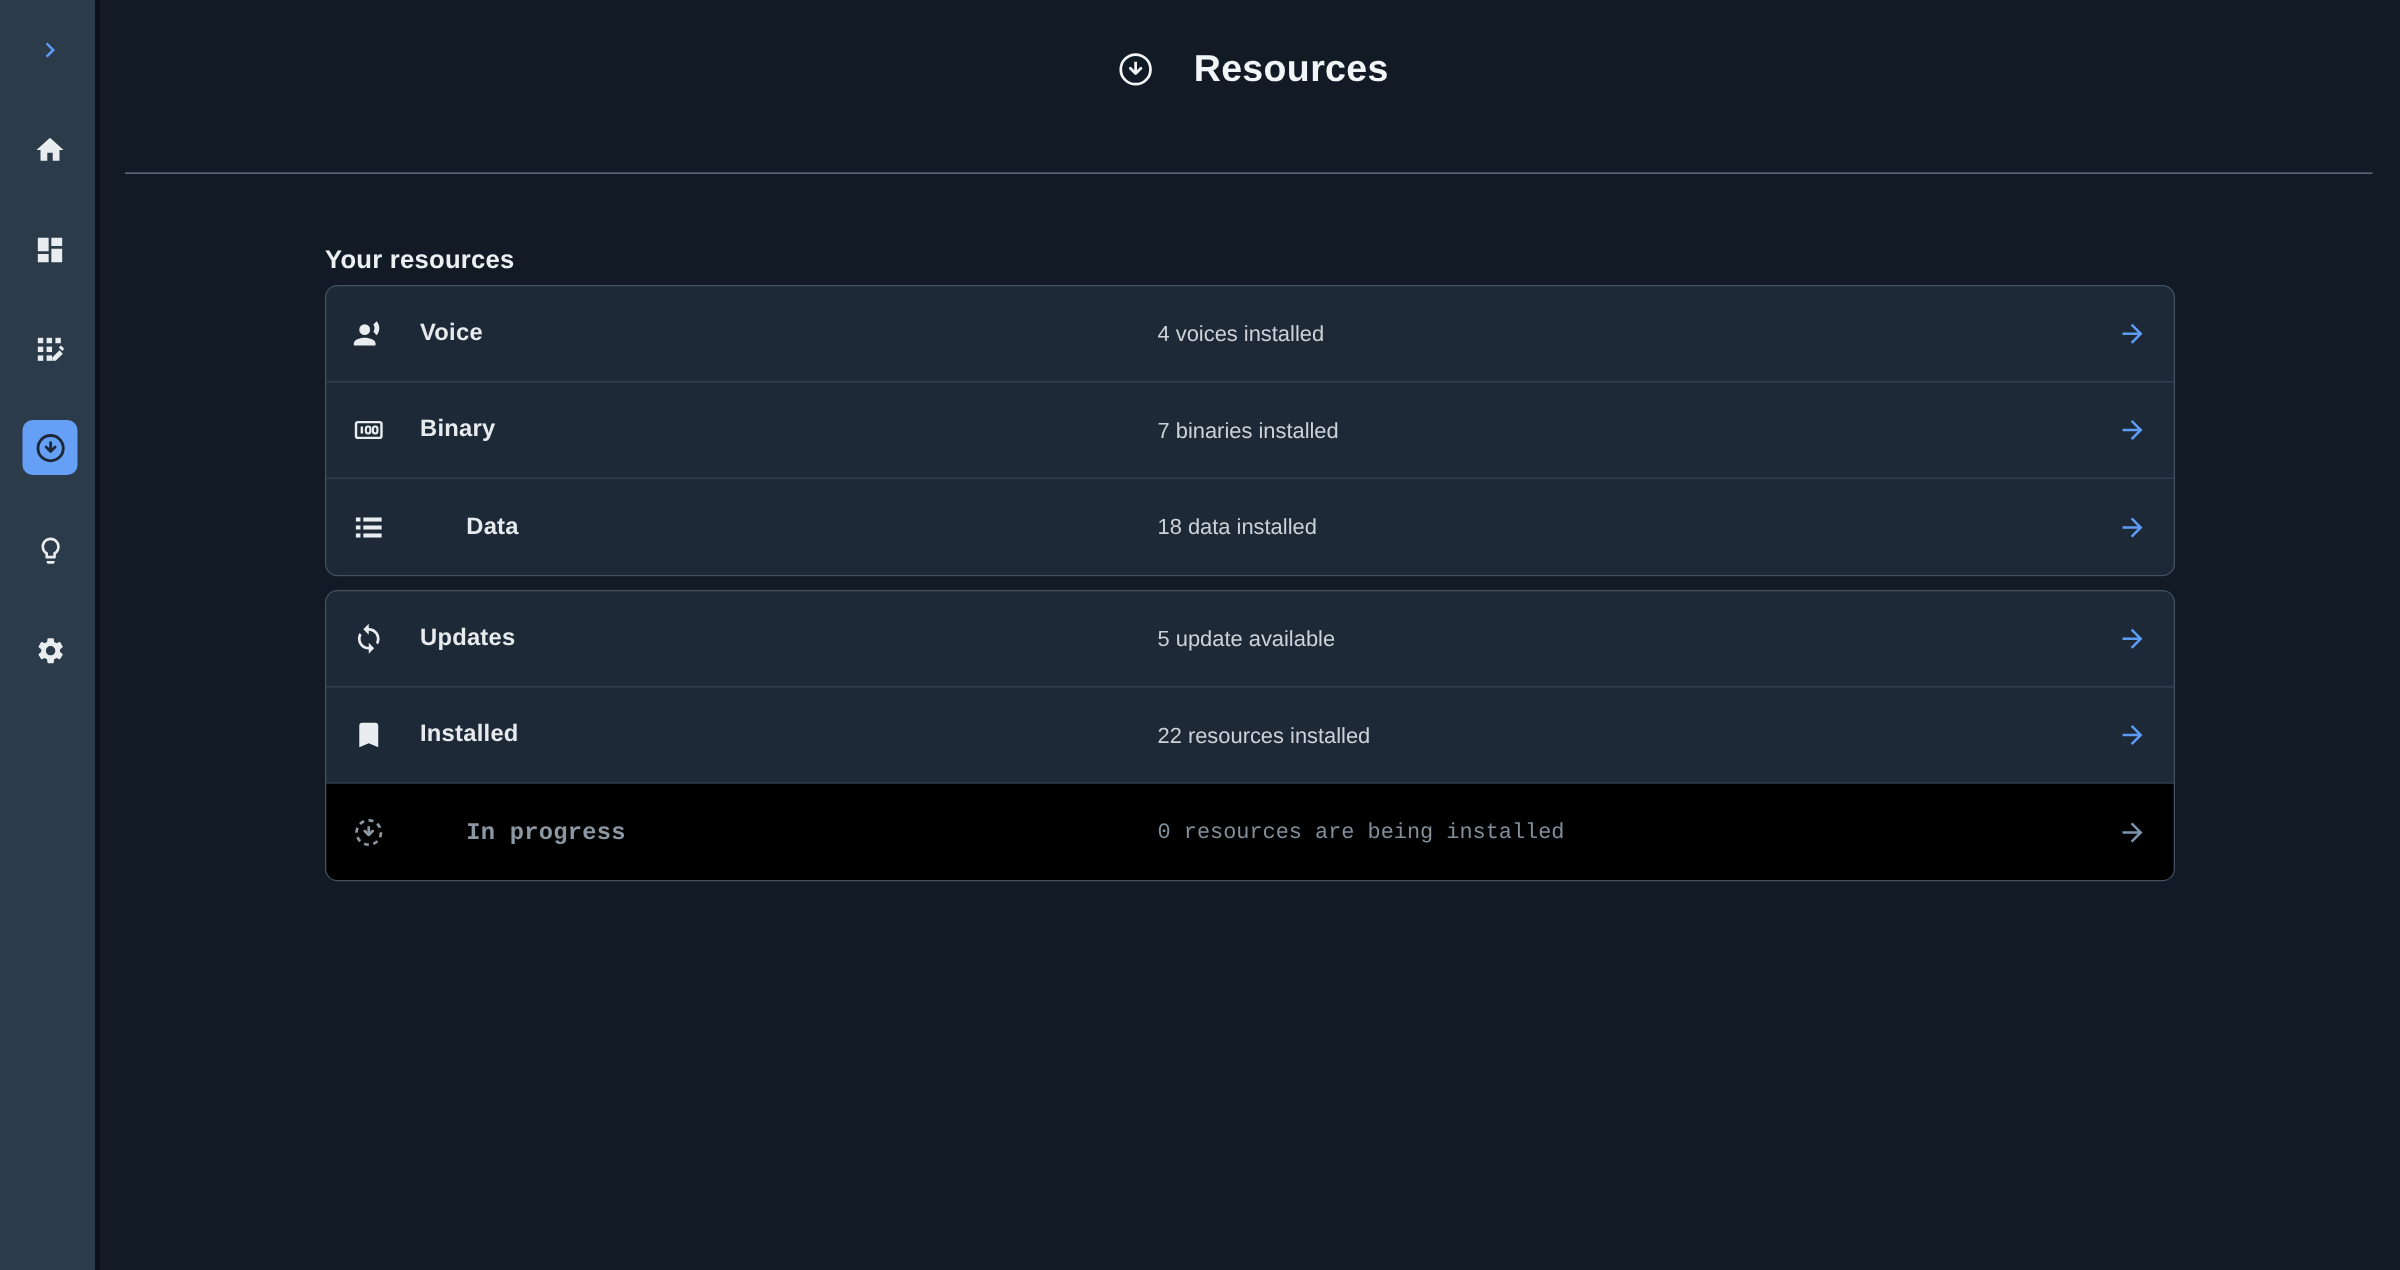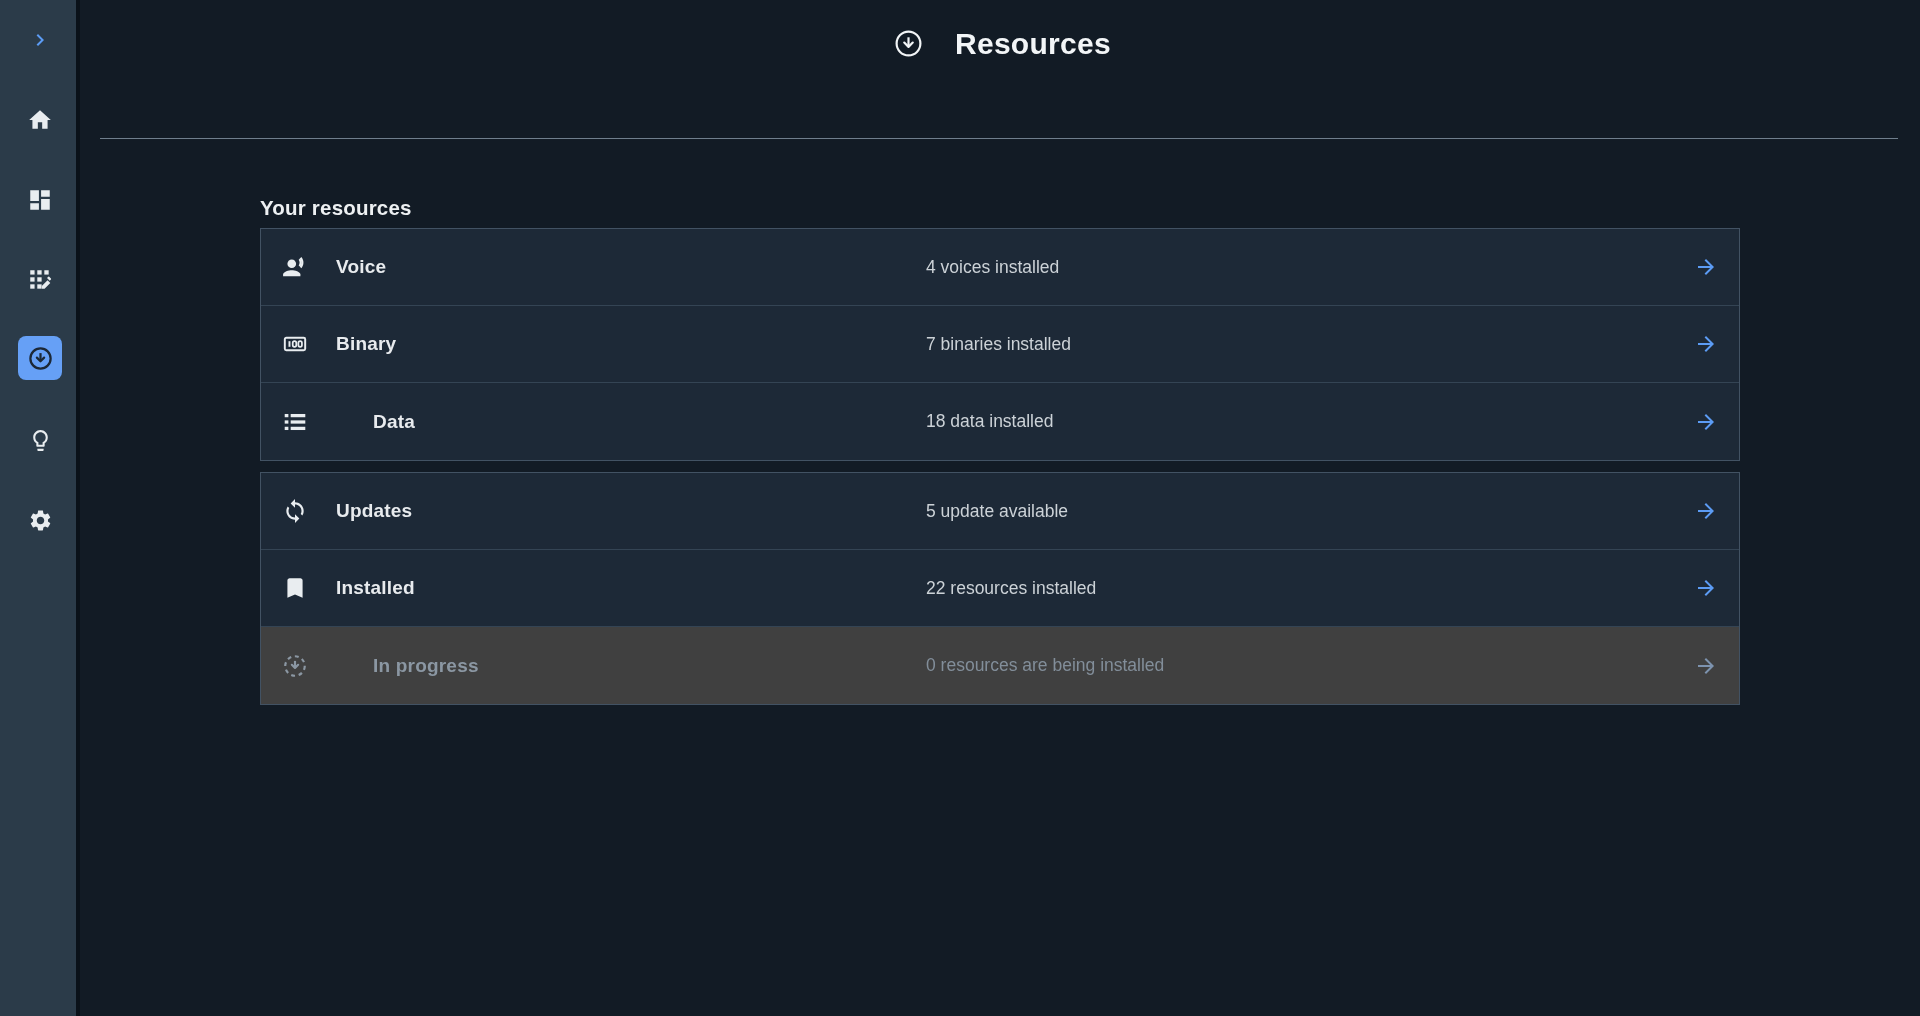--- a/index.html
+++ b/index.html
@@ -19,55 +19,55 @@
     background:transparent; border:none; border-radius:8px; cursor:pointer;
   }
   .nav-btn svg { display:block; }
   .nav-btn.selected { background:#66a0f6; }
   .pos-toggle{top:18px} .pos-home{top:98px} .pos-dash{top:178px}
   .pos-edit{top:258px} .pos-res{top:336px} .pos-bulb{top:418px} .pos-gear{top:498px}
   
   .header {
     position:absolute; left:84px; top:0; right:0; height:80px;
     display:flex; align-items:flex-start; justify-content:center; gap:31px;
-    padding-top:28px;
+    padding-top:40px;
   }
   .header-title {
     color:#f2f5f7; font-size:30px; font-weight:700; letter-spacing:.3px;
     line-height:32px;
   }
   .header-divider {
     position:absolute; top:138px; left:100px; width:1798px;
     border-top:1px solid #6f7e8c;
   }
   
   .section-heading {
     position:absolute; left:260px; top:196px;
     color:#edf0f2; font-size:20.5px; font-weight:700; letter-spacing:.2px;
   }
   .card {
     position:absolute; left:260px; width:1480px;
     background:#1d2937; border:1px solid rgba(125,150,172,.38);
-    border-radius:0; overflow:hidden;
+    border-radius:10px; overflow:hidden;
   }
   .card-1 { top:228px; } .card-2 { top:472px; }
   .row {
     position:relative; height:77px; display:flex; align-items:center;
     border-bottom:1px solid rgba(125,150,172,.25); cursor:pointer;
   }
   .row:last-child { border-bottom:none;gap:37px; }
   .row-icon { margin-left:21px; width:26px; height:26px; display:flex; align-items:center; justify-content:center; }
   .row-label {
     margin-left:28px; color:#e8ebee; font-size:19px; font-weight:600; letter-spacing:.2px;
   }
   .row-status {
     position:absolute; left:665px; color:#ccd2d7; font-size:17.5px; font-weight:400;
   }
   .row-arrow { position:absolute; right:21px; width:24px; height:24px; }
-  .row.disabled { background:#404040; }
+  .row.disabled { background:#000000;font-family:Liberation Mono, monospace; }
   .row.disabled .row-label { color:#8b97a3; }
   .row.disabled .row-status { color:#828e9a; }
   .row.disabled .row-arrow svg path { fill:#7d93af; }
 </style>
 </head>
 <body>
 
 <nav class="sidebar">
   <button class="nav-btn pos-toggle">
     <span>

